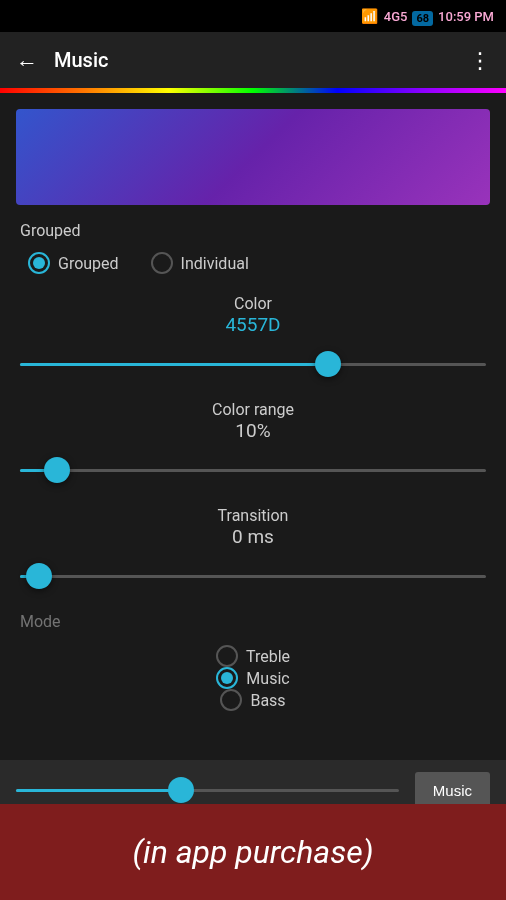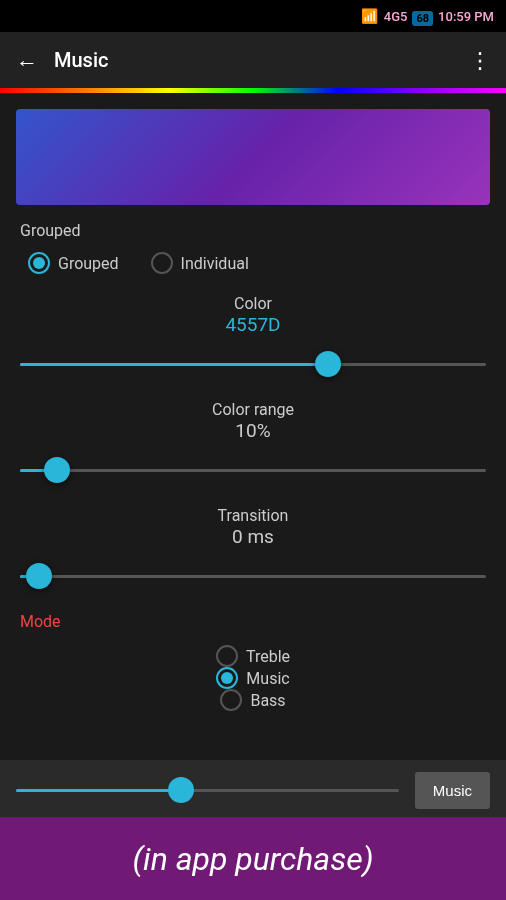--- a/index.html
+++ b/index.html
@@ -192,21 +192,21 @@
       cursor: pointer;
       box-shadow: 0 2px 6px rgba(0,0,0,0.5);
     }
 
     
     .mode-section {
       margin-top: 8px;
     }
     .mode-label {
       font-size: 16px;
-      color: #ef4444;
+      color: #737373;
       margin-bottom: 14px;
     }
     .mode-radio-group {
       display: flex;
       align-items: center;
       gap: 0;
       justify-content: space-around;
       flex-direction: column;
     }
 
@@ -262,22 +262,22 @@
       border-radius: 3px;
       cursor: pointer;
     }
 
     
     .iap-bar {
       position: absolute;
       bottom: 0;
       left: 0;
       right: 0;
-      height: 83px;
-      background: #701a75;
+      height: 96px;
+      background: #7f1d1d;
       display: flex;
       align-items: center;
       justify-content: center;
     }
     .iap-text {
       font-size: 32px;
       color: #fff;
       font-style: italic;
     }
   </style>

